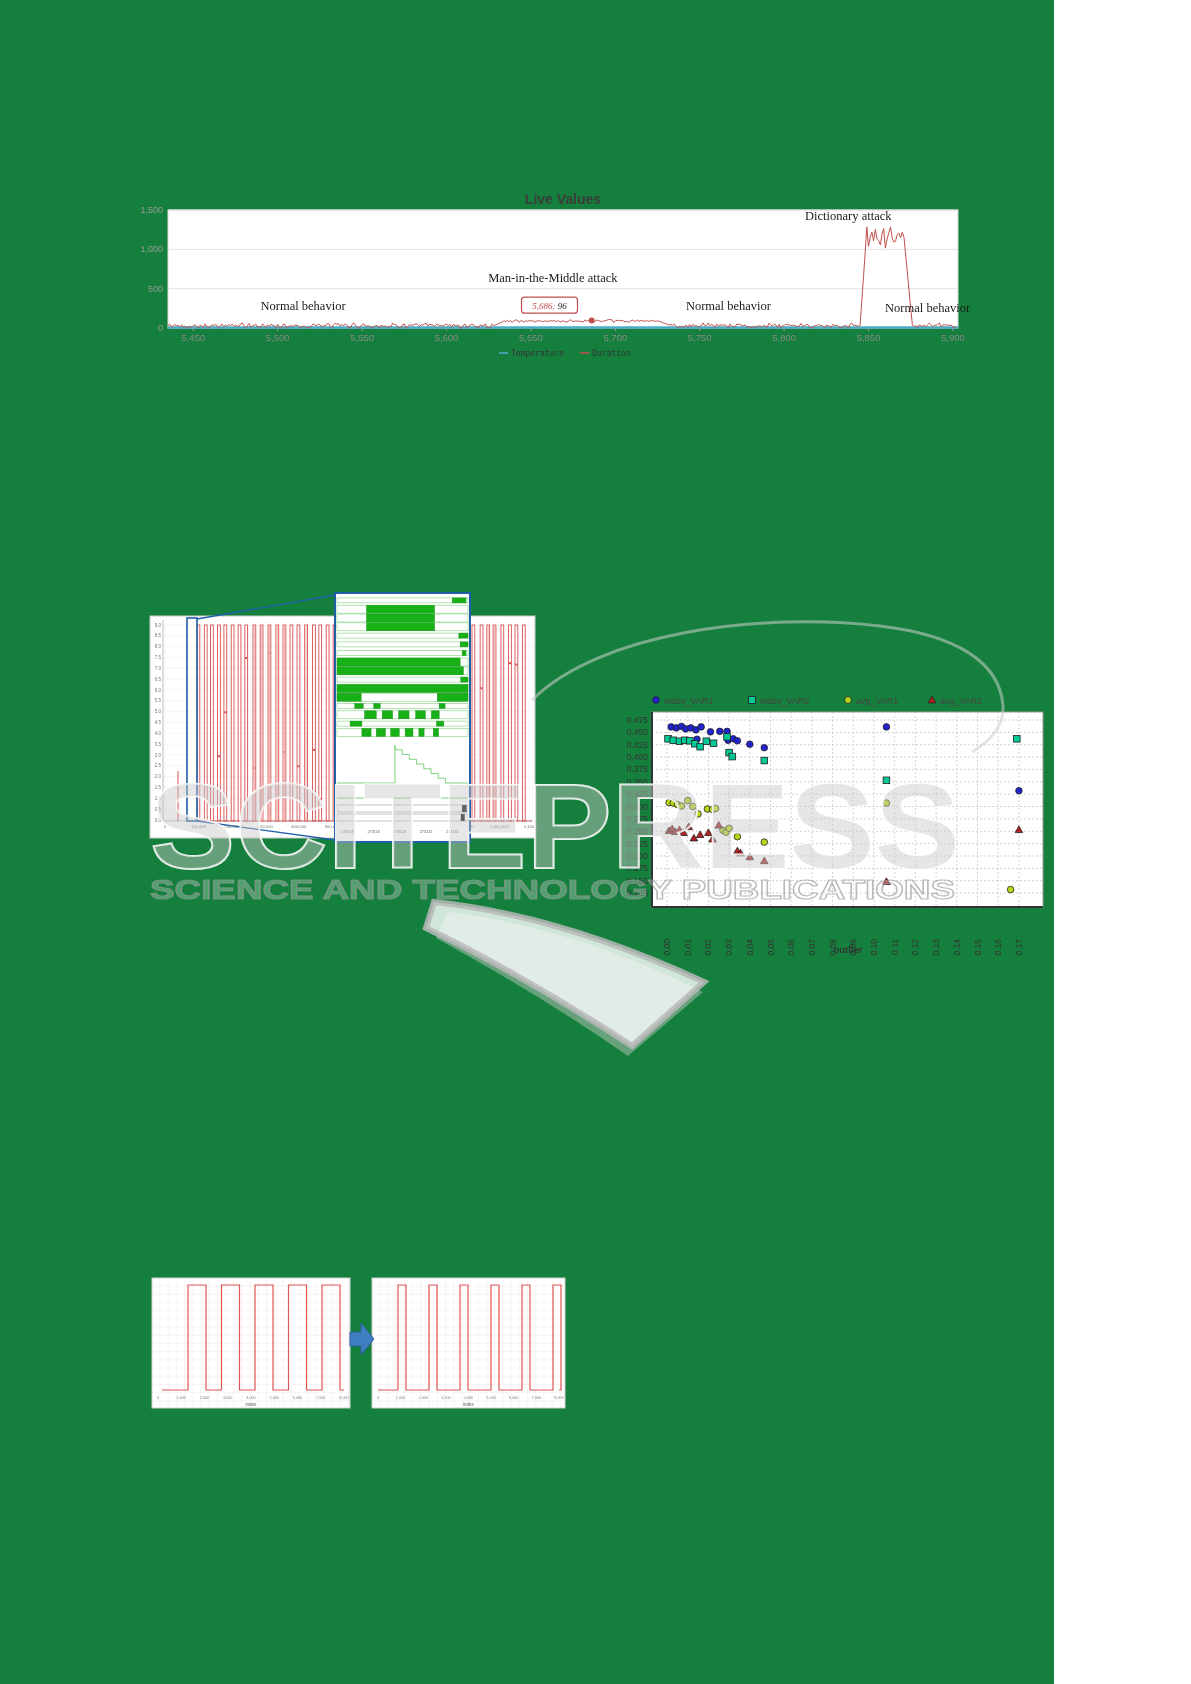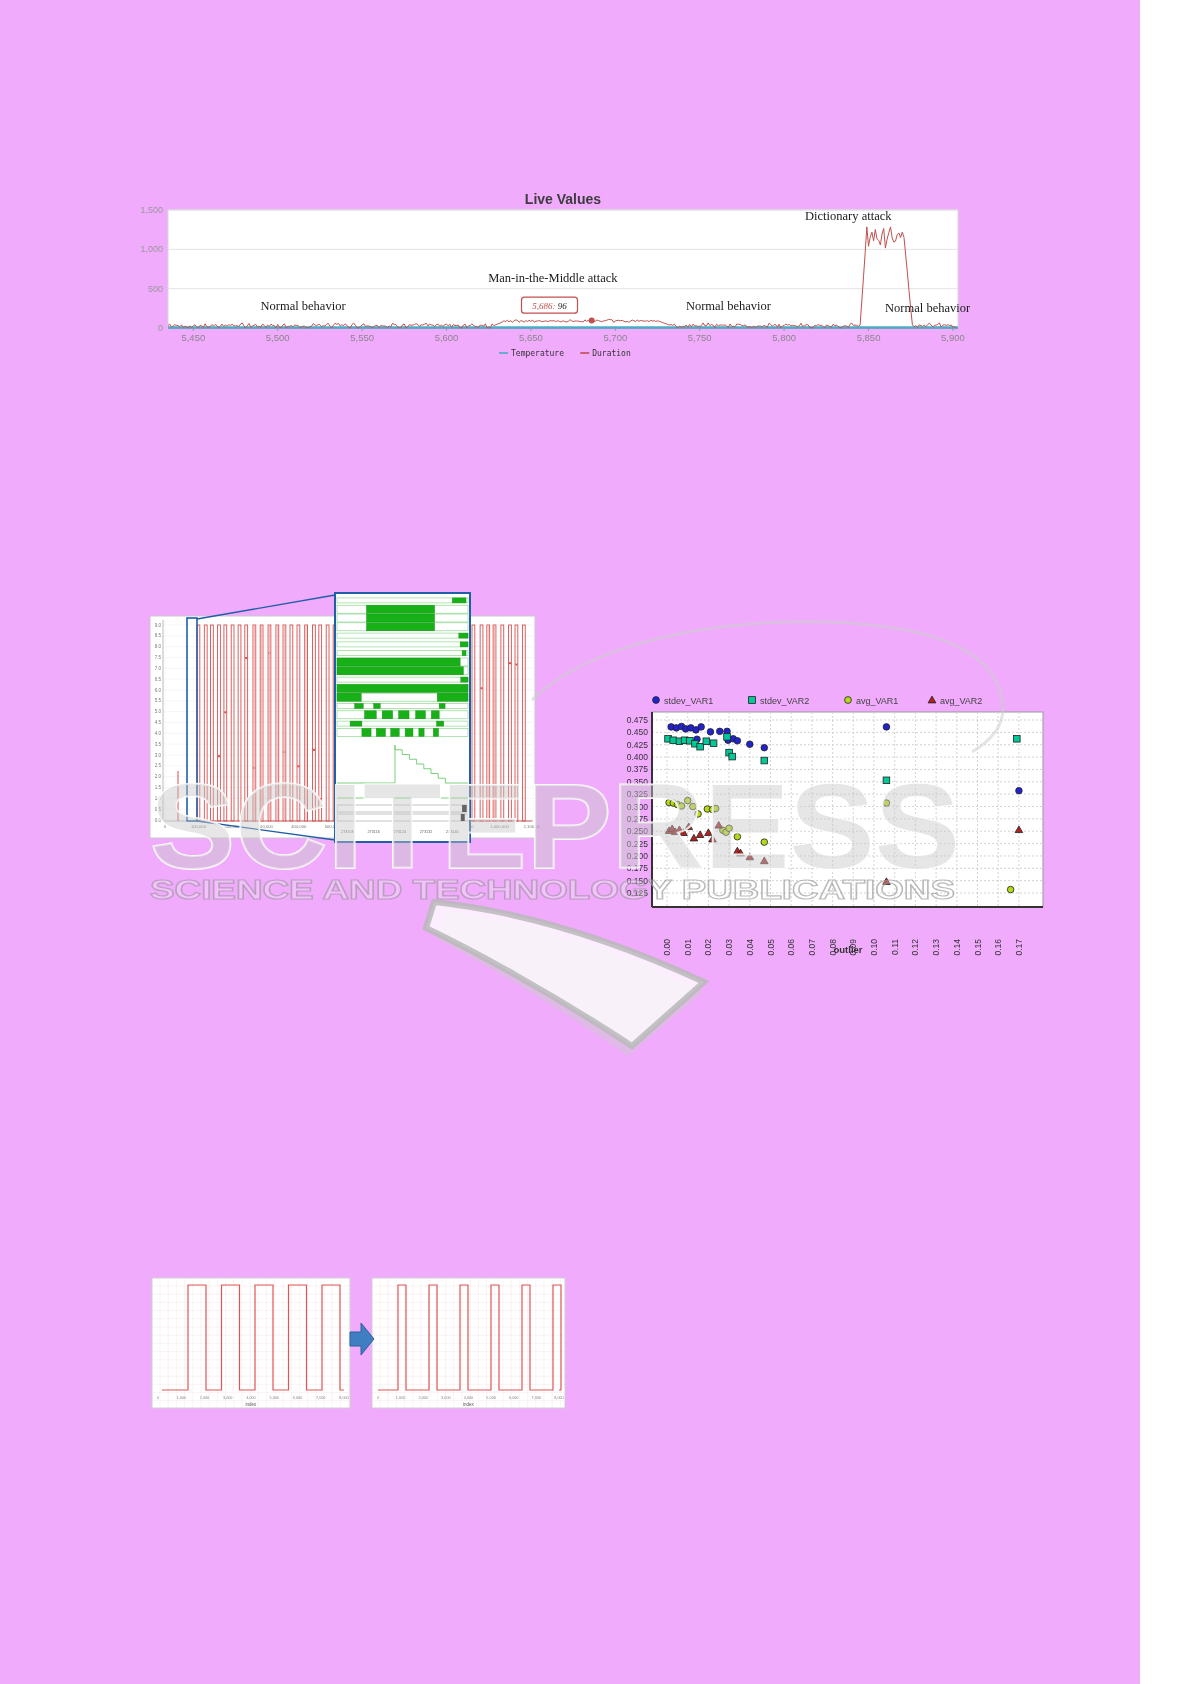--- a/index.html
+++ b/index.html
@@ -1,16 +1,16 @@
 <!DOCTYPE html>
 <html><head>
 <meta charset="utf-8">
 <style>
   html,body{margin:0;padding:0;background:#fff;}
-  .page{position:relative;width:1140px;height:1684px;background:#f0abfc;overflow:hidden;
+  .page{position:relative;width:1054px;height:1684px;background:#15803d;overflow:hidden;
         font-family:"Liberation Sans",sans-serif;}
   .fig{position:absolute;}
   svg{display:block;}
   svg text{font-family:"Liberation Sans",sans-serif;}
   .serif{font-family:"Liberation Serif",serif;}
   .mono{font-family:"DejaVu Sans Mono",monospace;}
   #wm-svg{position:absolute;left:0;top:0;pointer-events:none;z-index:40;}
 </style>
 </head>
 <body>

